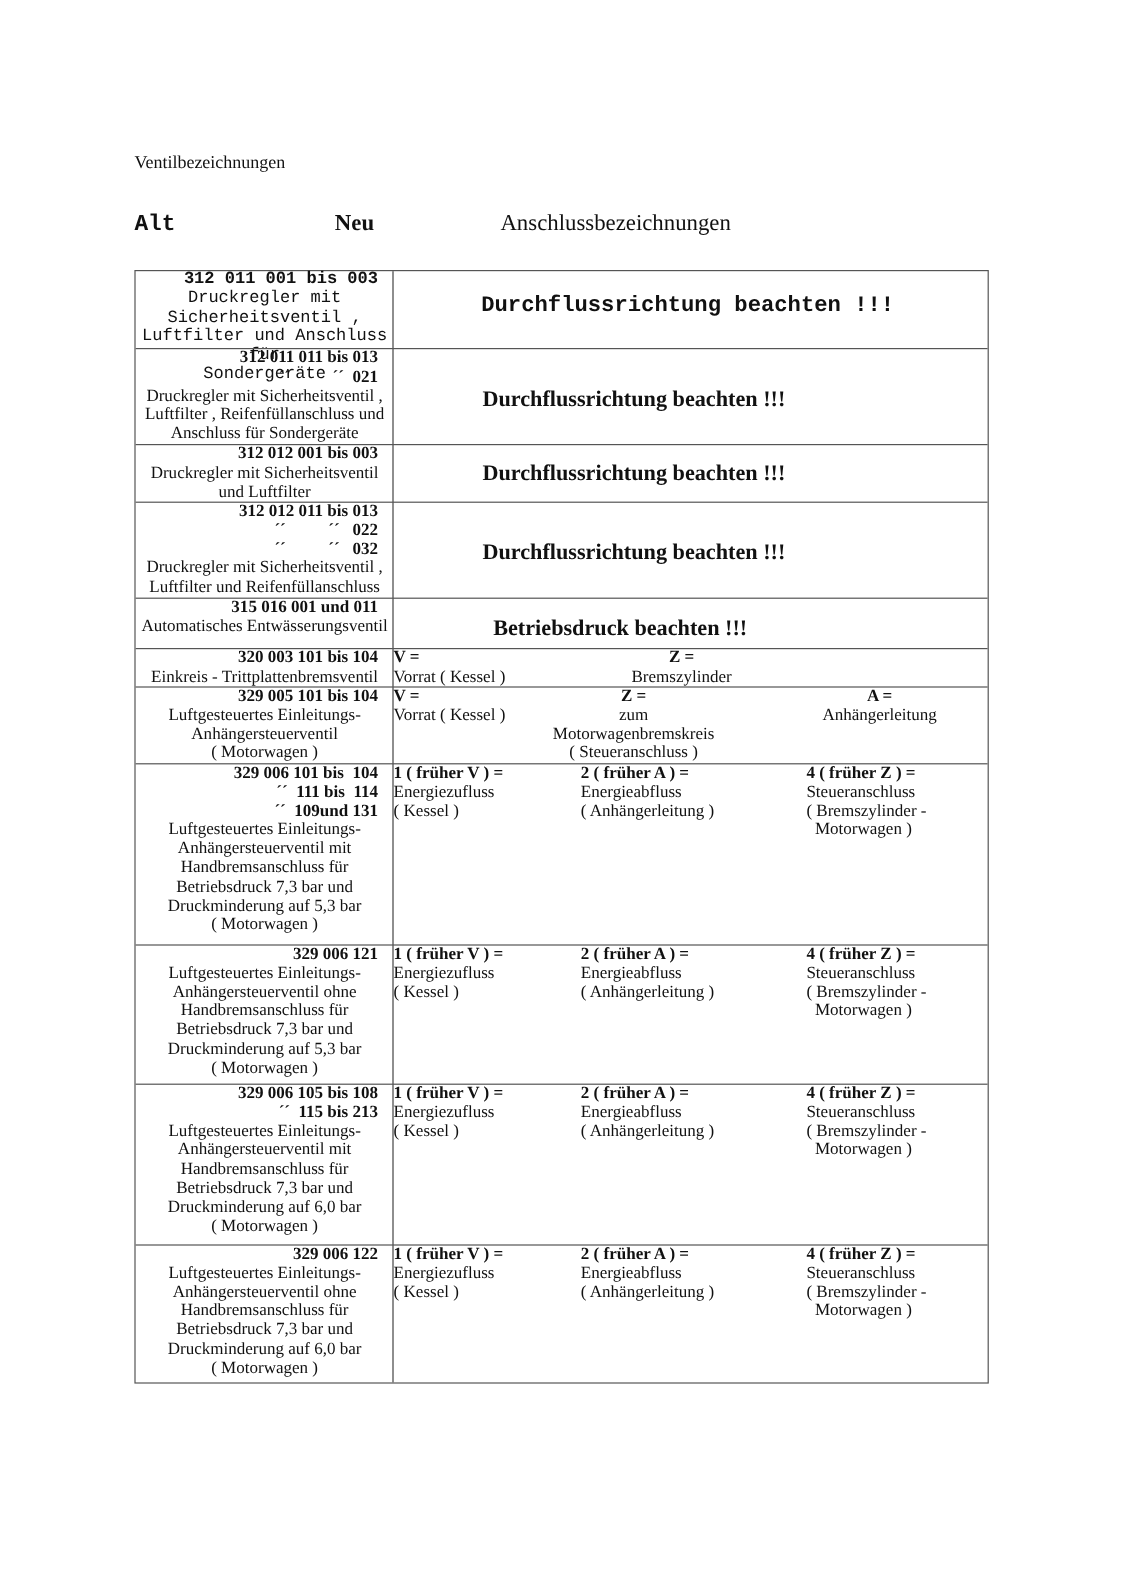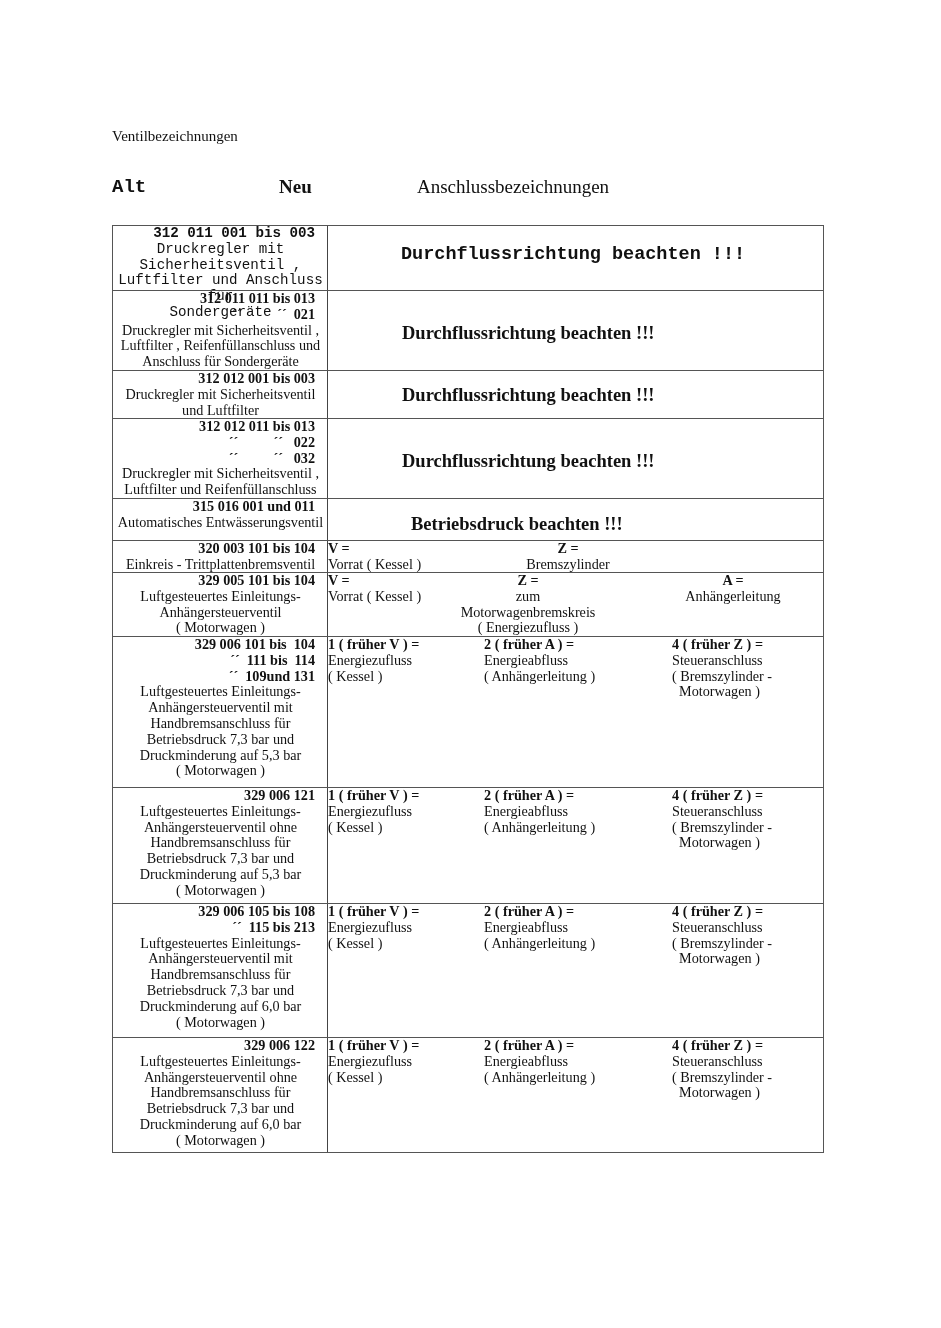--- a/index.html
+++ b/index.html
@@ -88,21 +88,21 @@
       <div class="port center" style="left: 390px; width: 130px; top: 0px;"><div class="lbl">Z =</div><div>Bremszylinder</div></div>
     </div>
     <div class="row" style="top: 346px; height: 64px;">
       <div class="left">
         <div class="code">329 005 101 bis 104</div>
         <div class="desc">Luftgesteuertes Einleitungs-</div>
         <div class="desc">Anhängersteuerventil</div>
         <div class="desc">( Motorwagen )</div>
       </div>
       <div class="port" style="left: 215px; width: 110px; top: 0px;"><div class="lbl">V =</div><div>Vorrat ( Kessel )</div></div>
-      <div class="port center" style="left: 345px; width: 140px; top: 0px;"><div class="lbl">Z =</div><div>zum</div><div>Motorwagenbremskreis</div><div>( Energiezufluss )</div></div>
+      <div class="port center" style="left: 345px; width: 140px; top: 0px;"><div class="lbl">Z =</div><div>zum</div><div>Motorwagenbremskreis</div><div>( Steueranschluss )</div></div>
       <div class="port center" style="left: 560px; width: 120px; top: 0px;"><div class="lbl">A =</div><div>Anhängerleitung</div></div>
     </div>
     <div class="row" style="top: 410px; height: 151px;">
       <div class="left">
         <div class="code">329 006 101 bis  104</div>
         <div class="code">´´  111 bis  114</div>
         <div class="code">´´  109und 131</div>
         <div class="desc">Luftgesteuertes Einleitungs-</div>
         <div class="desc">Anhängersteuerventil mit</div>
         <div class="desc">Handbremsanschluss für</div>

